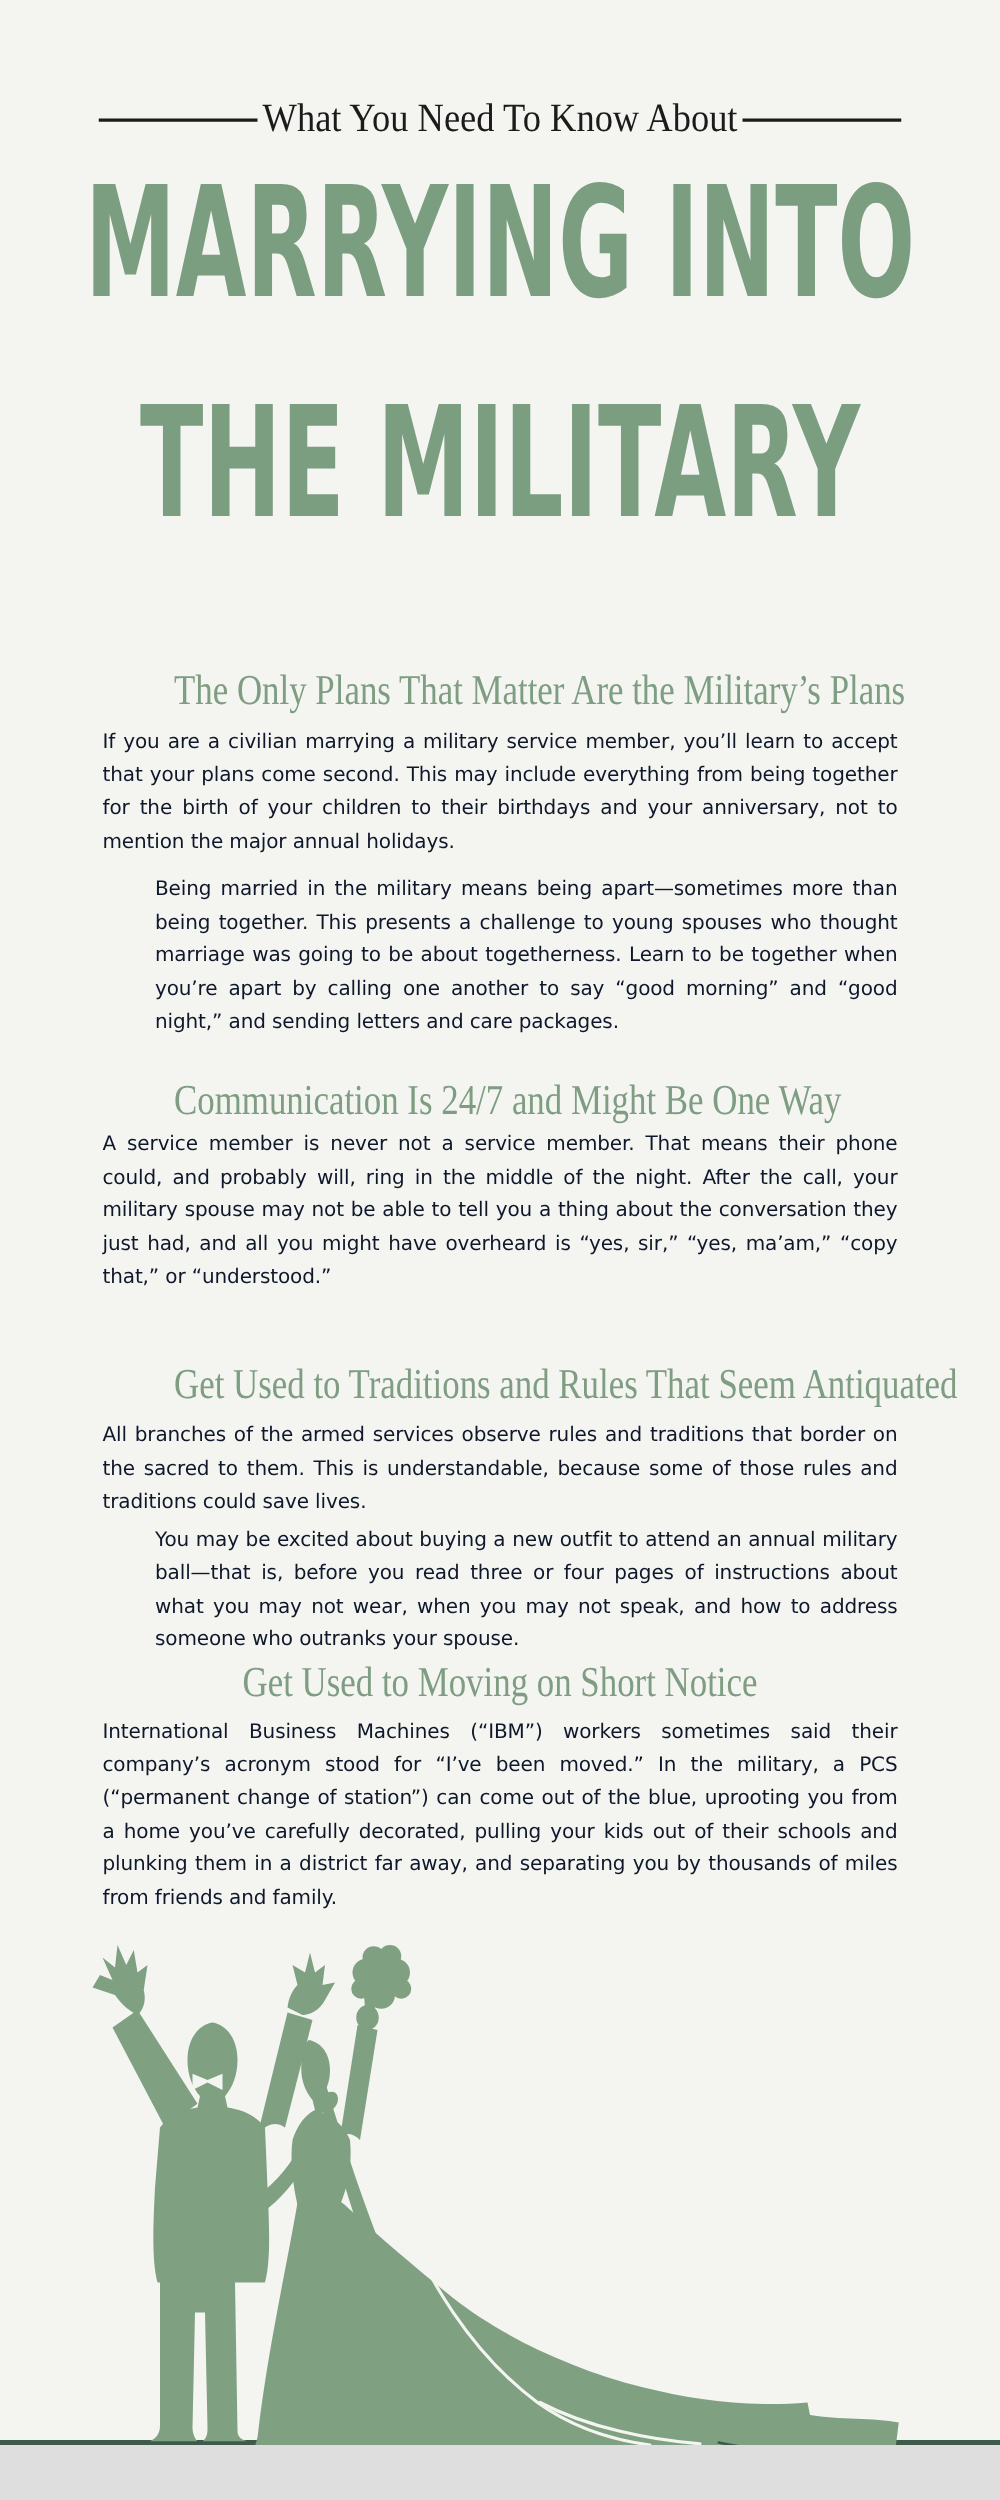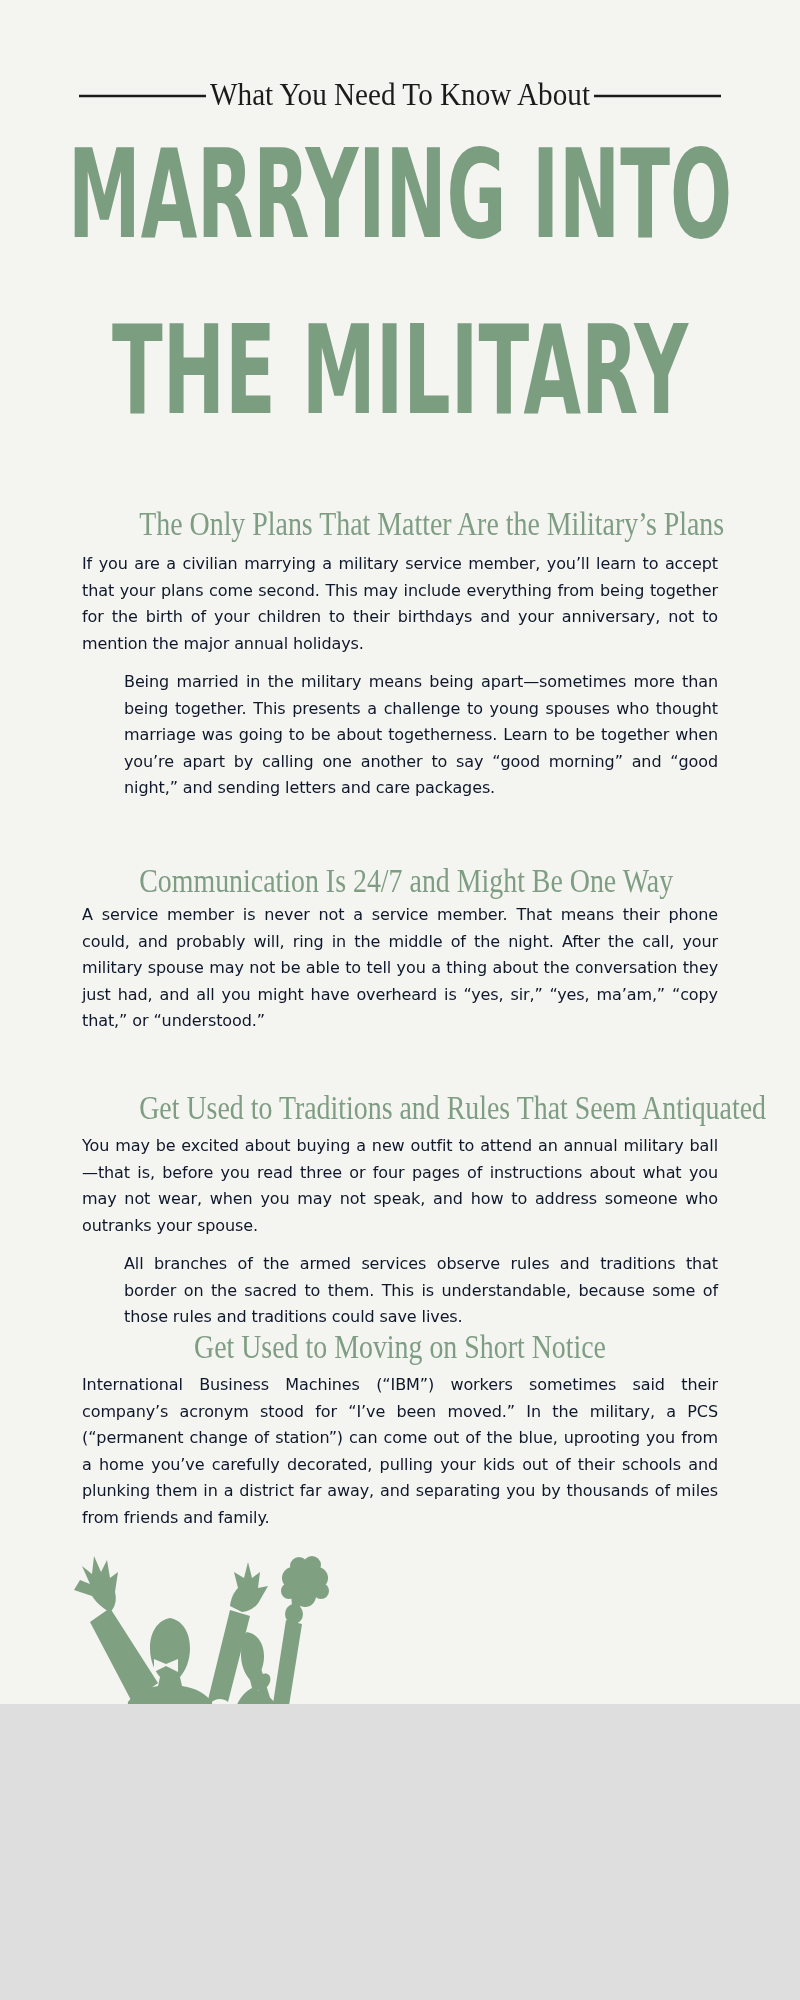--- a/index.html
+++ b/index.html
@@ -1,17 +1,17 @@
 <!DOCTYPE html>
 <html><head>
 <meta charset="utf-8">
 <style>
   html,body{margin:0;padding:0;background:#dedede;}
   .page{
-    position:relative;width:800px;height:1704px;margin:0 auto;
+    position:relative;width:800px;height:1956px;margin:0 auto;
     background:#f4f5f1;overflow:hidden;
     font-family:"DejaVu Sans",sans-serif;
   }
   
   .title-svg{position:absolute;left:0;top:0;}
   .eyebrow-text{font-family:"Liberation Serif","DejaVu Serif",serif;font-size:32px;fill:#1b1b1b;}
   .rule{stroke:#1b1b1b;stroke-width:2.6;}
   .big-title{font-family:"DejaVu Sans",sans-serif;font-weight:bold;fill:#7c9e80;font-size:123px;}
   
   .section{position:absolute;left:82px;width:636px;}
@@ -47,35 +47,35 @@
 <div class="page">
 
   <svg class="title-svg" width="800" height="460" viewBox="0 0 800 460">
     <line class="rule" x1="79" y1="96" x2="206" y2="96"></line>
     <line class="rule" x1="594" y1="96" x2="721" y2="96"></line>
     <text class="eyebrow-text" x="400" y="105" text-anchor="middle" textLength="380" lengthAdjust="spacingAndGlyphs">What You Need To Know About</text>
     <text class="big-title" x="400" y="237" text-anchor="middle" textLength="664" lengthAdjust="spacingAndGlyphs">MARRYING INTO</text>
     <text class="big-title" x="400" y="413" text-anchor="middle" textLength="576" lengthAdjust="spacingAndGlyphs">THE MILITARY</text>
   </svg>
 
-  <div class="section" style="top:503px">
+  <div class="section" style="top:532px">
     <div class="heading">The Only Plans That Matter Are the Military’s Plans</div>
     <p class="para">If you are a civilian marrying a military service member, you’ll learn to accept that your plans come second. This may include everything from being together for the birth of your children to their birthdays and your anniversary, not to mention the major annual holidays.</p>
     <p class="para">Being married in the military means being apart—sometimes more than being together. This presents a challenge to young spouses who thought marriage was going to be about togetherness. Learn to be together when you’re apart by calling one another to say “good morning” and “good night,” and sending letters and care packages.</p>
   </div>
 
   <div class="section" style="top:860px">
     <div class="heading">Communication Is 24/7 and Might Be One Way</div>
     <p class="para" style="margin-top:0">A service member is never not a service member. That means their phone could, and probably will, ring in the middle of the night. After the call, your military spouse may not be able to tell you a thing about the conversation they just had, and all you might have overheard is “yes, sir,” “yes, ma’am,” “copy that,” or “understood.”</p>
   </div>
 
   <div class="section" style="top:1087px">
     <div class="heading">Get Used to Traditions and Rules That Seem Antiquated</div>
+    <p class="para">All branches of the armed services observe rules and traditions that border on the sacred to them. This is understandable, because some of those rules and traditions could save lives.</p>
     <p class="para" style="margin-top:4px">You may be excited about buying a new outfit to attend an annual military ball—that is, before you read three or four pages of instructions about what you may not wear, when you may not speak, and how to address someone who outranks your spouse.</p>
-    <p class="para">All branches of the armed services observe rules and traditions that border on the sacred to them. This is understandable, because some of those rules and traditions could save lives.</p>
   </div>
 
   <div class="section" style="top:1326px">
     <div class="heading">Get Used to Moving on Short Notice</div>
     <p class="para" style="margin-top:4px">International Business Machines (“IBM”) workers sometimes said their company’s acronym stood for “I’ve been moved.” In the military, a PCS (“permanent change of station”) can come out of the blue, uprooting you from a home you’ve carefully decorated, pulling your kids out of their schools and plunking them in a district far away, and separating you by thousands of miles from friends and family.</p>
   </div>
 
   <div class="footer-bar">
     <span class="site-url">proxymarriage.com</span>
   </div>

